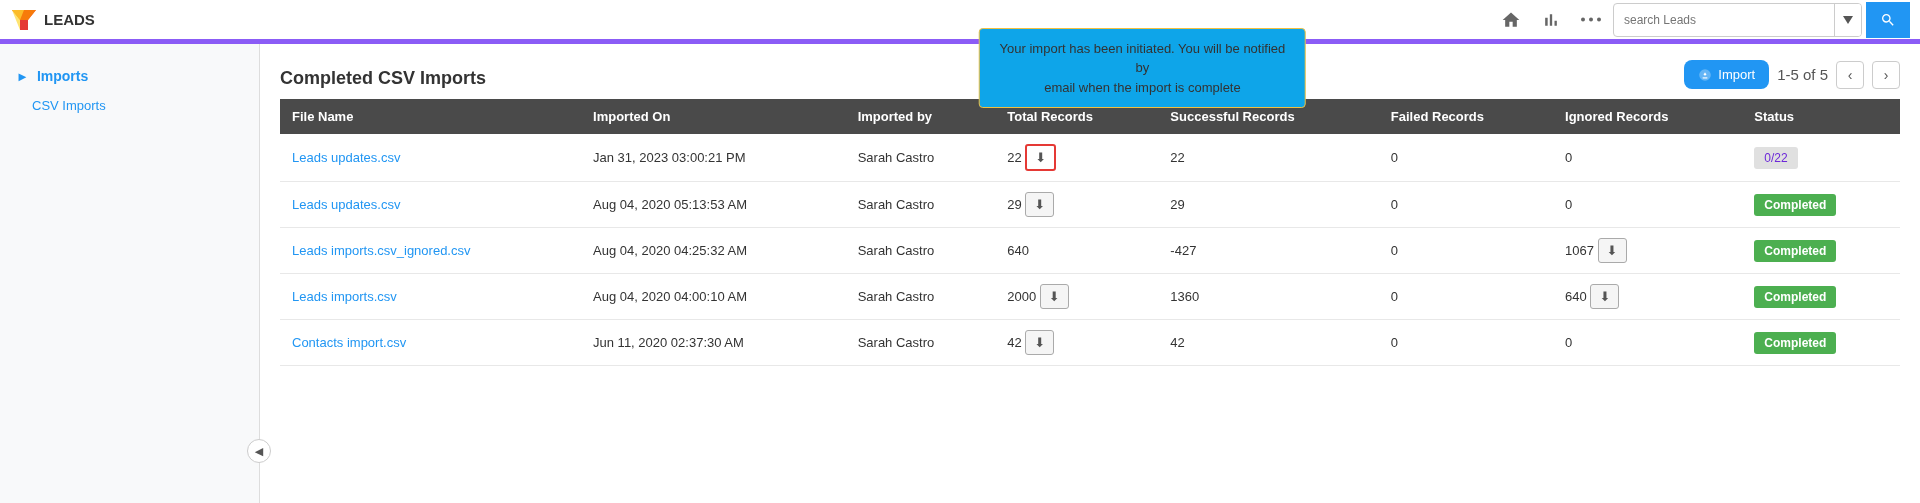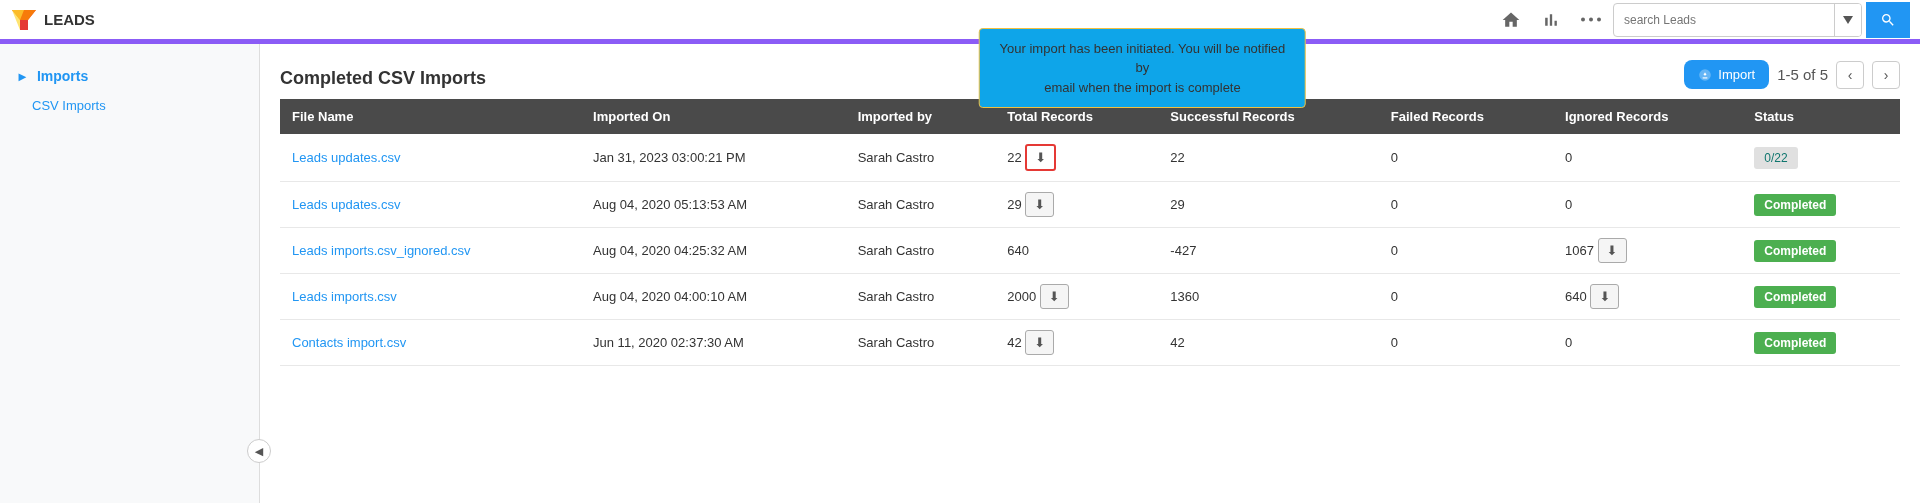--- a/index.html
+++ b/index.html
@@ -227,21 +227,21 @@
       background: #4caf50;
       color: #fff;
       border-radius: 3px;
       padding: 4px 10px;
       font-size: 12px;
       font-weight: bold;
       white-space: nowrap;
     }
     .status-progress {
       background: #e0e0e0;
-      color: #0f766e;
+      color: #6d28d9;
       border-radius: 3px;
       padding: 4px 10px;
       font-size: 12px;
     }
     .cell-link { color: #2196f3; text-decoration: none; }
 
     .top-relative { position: relative; }
   </style>
 </head>
 <body>

